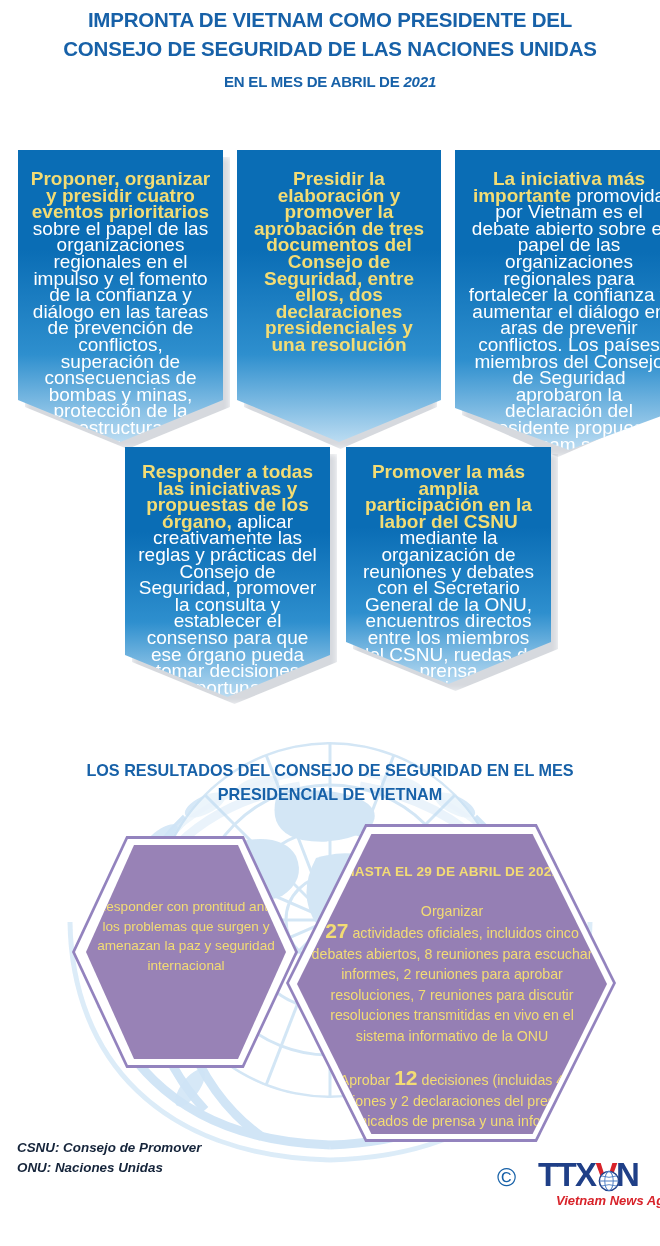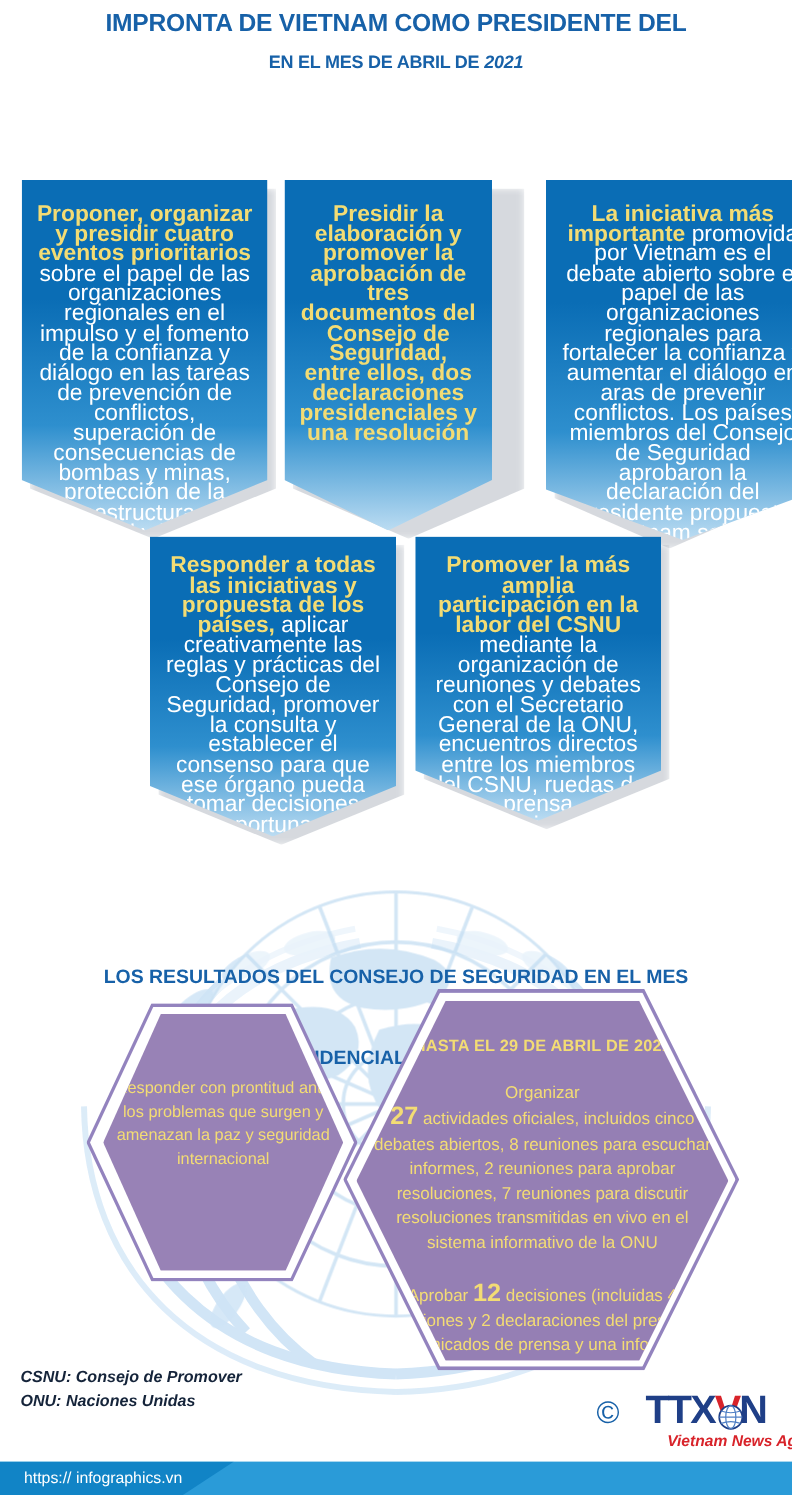--- a/index.html
+++ b/index.html
@@ -71,21 +71,21 @@
   }
   .ribbon-inner { padding: 0 12px; }
   .hl { color: #F3DC74; font-weight: bold; }
   .bd { color: #ffffff; }
 
   
   #box-1 { left: 18px;  top: 150px; width: 205px; height: 292px; }
   #box-1 .ribbon-inner { padding-top: 21px; }
   #box-1-sh { left: 25px;  top: 157px; width: 205px; height: 292px; }
 
-  #box-2 { left: 237px; top: 150px; width: 173px; height: 292px; }
+  #box-2 { left: 237px; top: 150px; width: 204px; height: 292px; }
   #box-2 .ribbon-inner { padding-top: 21px; }
   #box-2-sh { left: 244px; top: 157px; width: 193px; height: 292px; }
 
   #box-3 { left: 455px; top: 150px; width: 228px; height: 300px; }
   #box-3 .ribbon-inner { padding-top: 21px; }
   #box-3-sh { left: 462px; top: 157px; width: 192px; height: 300px; }
 
   #box-4 { left: 125px; top: 447px; width: 205px; height: 250px; }
   #box-4 .ribbon-inner { padding-top: 17px; }
   #box-4-sh { left: 132px; top: 454px; width: 205px; height: 250px; }
@@ -101,21 +101,20 @@
     top: 758px;
     width: 660px;
     text-align: center;
   }
   .sec2-line {
     color: #1761A8;
     font-weight: bold;
     font-size: 16.2px;
     line-height: 24px;
     white-space: nowrap;
-    margin-top: 44px;
   }
 
   
   .hex-outline {
     position: absolute;
     background: #9383BE;
     -webkit-clip-path: polygon(24% 0, 76% 0, 100% 50%, 76% 100%, 24% 100%, 0 50%);
     clip-path: polygon(24% 0, 76% 0, 100% 50%, 76% 100%, 24% 100%, 0 50%);
   }
   .hex-outline::after {
@@ -317,41 +316,42 @@
           <path d="M232 250 q34 -6 44 22 q6 32 -20 52 q-28 12 -38 -16 q-6 -34 14 -58z"></path>
           <path d="M420 182 q32 -8 44 16 q6 26 -20 36 q-28 6 -34 -18 q-4 -24 10 -34z"></path>
           <path d="M180 206 q26 -4 32 16 q2 22 -22 26 q-24 0 -24 -20 q2 -18 14 -22z"></path>
         </g>
       </g>
     </svg>
   </div>
 
   <div id="title-block">
     <div class="title-line">IMPRONTA DE VIETNAM COMO PRESIDENTE DEL</div>
+    <div class="title-line">CONSEJO DE SEGURIDAD DE LAS NACIONES UNIDAS</div>
     <div class="title-line l3"><span>EN EL MES DE ABRIL DE </span><span class="title-year">2021</span></div>
   </div>
 
   <div class="ribbon-shadow" id="box-1-sh"></div>
   <div class="ribbon" id="box-1">
     <div class="ribbon-inner"><span class="hl">Proponer, organizar y presidir cuatro eventos prioritarios</span><span class="bd"> sobre el papel de las organizaciones regionales en el impulso y el fomento de la confianza y diálogo en las tareas de prevención de conflictos, superación de consecuencias de bombas y minas, protección de la infraestructura civil esencial y la  lucha contra la violencia sexual en los conflictos</span></div>
   </div>
 
   <div class="ribbon-shadow" id="box-2-sh"></div>
   <div class="ribbon" id="box-2">
     <div class="ribbon-inner"><span class="hl">Presidir la elaboración y promover la aprobación de tres documentos del Consejo de Seguridad, entre ellos, dos declaraciones presidenciales y una resolución</span><span class="bd"></span></div>
   </div>
 
   <div class="ribbon-shadow" id="box-3-sh"></div>
   <div class="ribbon" id="box-3">
     <div class="ribbon-inner"><span class="hl">La iniciativa más importante</span><span class="bd"> promovida  por Vietnam es el debate abierto sobre el papel de las organizaciones regionales para fortalecer la confianza y aumentar el diálogo en aras de prevenir conflictos. Los países miembros del Consejo de Seguridad aprobaron la declaración del Presidente propuesta por Vietnam sobre ese tema.</span></div>
   </div>
 
   <div class="ribbon-shadow" id="box-4-sh"></div>
   <div class="ribbon" id="box-4">
-    <div class="ribbon-inner"><span class="hl">Responder a todas las iniciativas y propuesta de los países,</span><span class="bd"> aplicar creativamente las reglas y prácticas del Consejo de Seguridad, promover la consulta y establecer el consenso para que ese órgano pueda tomar decisiones oportunas</span></div>
+    <div class="ribbon-inner"><span class="hl">Responder a todas las iniciativas y propuestas de los órgano,</span><span class="bd"> aplicar creativamente las reglas y prácticas del Consejo de Seguridad, promover la consulta y establecer el consenso para que ese órgano pueda tomar decisiones oportunas</span></div>
   </div>
 
   <div class="ribbon-shadow" id="box-5-sh"></div>
   <div class="ribbon" id="box-5">
     <div class="ribbon-inner"><span class="hl">Promover la más amplia participación en la labor del CSNU</span><span class="bd"> mediante la organización de reuniones y debates con el Secretario General de la ONU, encuentros directos entre los miembros del CSNU,  ruedas de prensa internacionales  y numerosas conferencias informativas sobre sus actividades</span></div>
   </div>
 
   <div id="section2-heading">
     <div class="sec2-line">LOS RESULTADOS DEL CONSEJO DE SEGURIDAD EN EL MES</div>
     <div class="sec2-line">PRESIDENCIAL DE VIETNAM</div>
@@ -381,18 +381,14 @@
     <svg class="ttxvn-globe" viewBox="0 0 24 24" aria-hidden="true">
       <circle cx="12" cy="12" r="10.5" fill="#ffffff" stroke="#1F3F87" stroke-width="1.6"></circle>
       <ellipse cx="12" cy="12" rx="4.6" ry="10.5" fill="none" stroke="#4F7FC4" stroke-width="1.1"></ellipse>
       <line x1="1.5" y1="12" x2="22.5" y2="12" stroke="#4F7FC4" stroke-width="1.1"></line>
       <path d="M3.2 6.4 Q12 9.6 20.8 6.4" fill="none" stroke="#4F7FC4" stroke-width="1"></path>
       <path d="M3.2 17.6 Q12 14.4 20.8 17.6" fill="none" stroke="#4F7FC4" stroke-width="1"></path>
     </svg>
     <div id="ttxvn-sub">Vietnam News Agency</div>
   </div>
 
-  <div id="footer-bar">
-    <div id="footer-bar-dark"></div>
-    <div id="footer-url">https:// infographics.vn</div>
-  </div>
 
 </div>
 
 </body></html>

